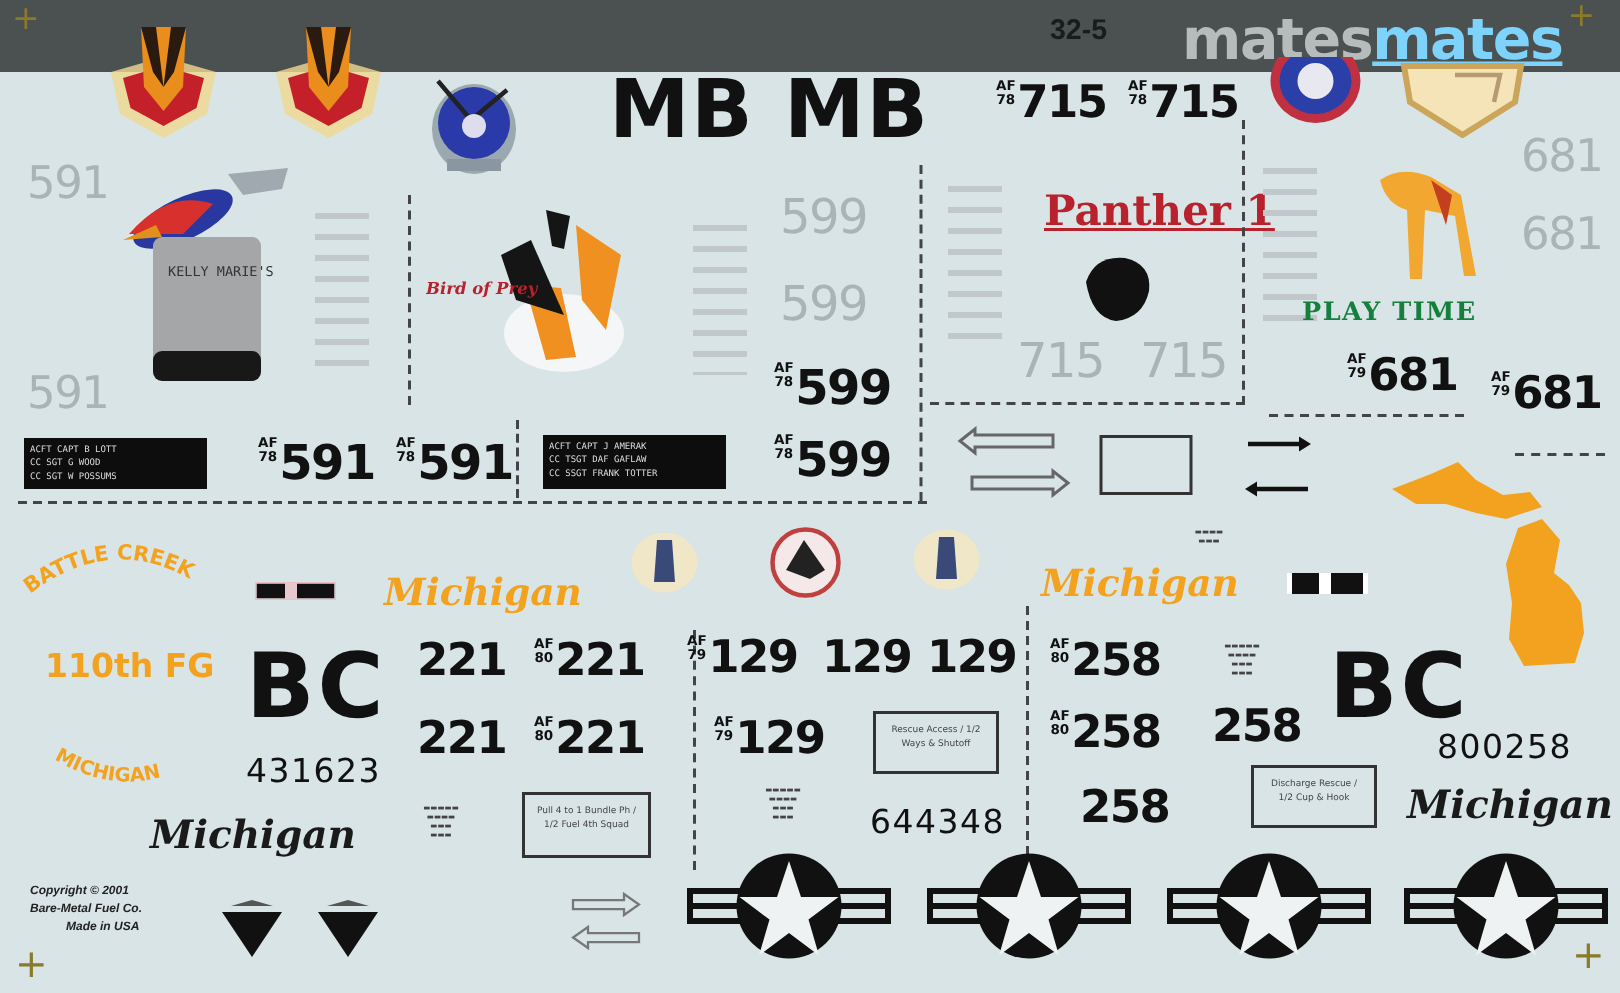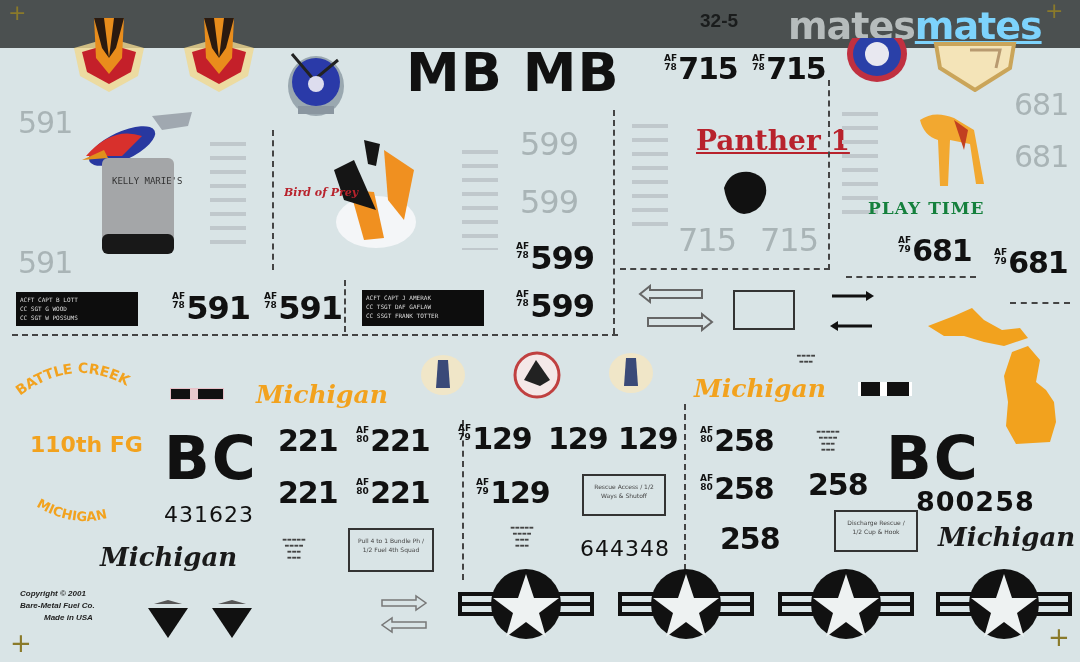--- a/index.html
+++ b/index.html
@@ -245,21 +245,21 @@
   <div class="abs num" style="left:580px;top:538px;font-size:22px;font-weight:normal;letter-spacing:1px;">644348</div>
 
   <div class="abs num" style="left:700px;top:426px;font-size:30px;">
     <span class="af"><span>AF</span><br><span>80</span></span><span>258</span>
   </div>
   <div class="abs num" style="left:700px;top:474px;font-size:30px;">
     <span class="af"><span>AF</span><br><span>80</span></span><span>258</span>
   </div>
   <div class="abs num" style="left:808px;top:470px;font-size:30px;">258</div>
   <div class="abs num" style="left:720px;top:524px;font-size:30px;">258</div>
-  <div class="abs num" style="left:916px;top:488px;font-size:27px;font-weight:bold;letter-spacing:1px;">800258</div>
+  <div class="abs num" style="left:958px;top:488px;font-size:22px;font-weight:normal;letter-spacing:1px;">800258</div>
 
   <div class="abs tiny" style="left:262px;top:536px;width:64px;">▬▬▬▬▬<br>▬▬▬▬<br>▬▬▬<br>▬▬▬</div>
   <div class="abs tiny" style="left:490px;top:524px;width:64px;">▬▬▬▬▬<br>▬▬▬▬<br>▬▬▬<br>▬▬▬</div>
   <div class="abs tiny" style="left:796px;top:428px;width:64px;">▬▬▬▬▬<br>▬▬▬▬<br>▬▬▬<br>▬▬▬</div>
 
   <div class="outline-box" style="left:348px;top:528px;width:86px;height:44px;">Pull 4 to 1 Bundle Ph / 1/2 Fuel 4th Squad</div>
   <div class="outline-box" style="left:582px;top:474px;width:84px;height:42px;">Rescue Access / 1/2 Ways &amp; Shutoff</div>
   <div class="outline-box" style="left:834px;top:510px;width:84px;height:42px;">Discharge Rescue / 1/2 Cup &amp; Hook</div>
 
   <div class="abs fine" style="left:20px;top:588px;font-style:italic;">

